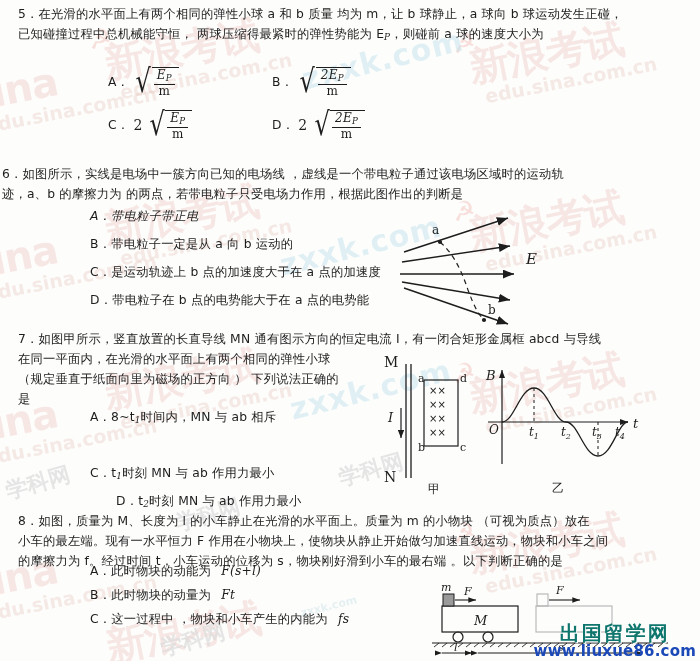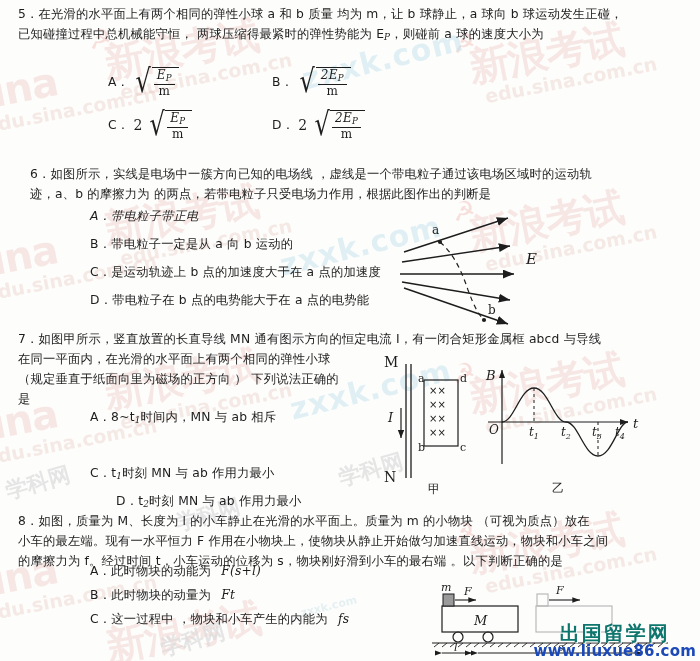--- a/index.html
+++ b/index.html
@@ -318,21 +318,21 @@
             <span class="frac">
               <span class="num"><i class="v">2E</i><span class="sub"><i class="v">P</i></span></span>
               <span class="den">m</span>
             </span>
           </span>
         </span>
       </div>
     </div>
 
     <div class="qblock" style="top:165px;">
-      <div class="qstem" style="padding:0 22px 0 30px;">
+      <div class="qstem" style="padding:0 22px 0 2px;">
         <div>6．如图所示，实线是电场中一簇方向已知的电场线 ，虚线是一个带电粒子通过该电场区域时的运动轨</div>
         <div>迹，a、b 的摩擦力为 的两点，若带电粒子只受电场力作用，根据此图作出的判断是</div>
       </div>
       <div class="opt" style="position:absolute; left:90px; top:42px;font-style:italic;">
         <span class="opt-letter">A．</span><span>带电粒子带正电</span>
       </div>
       <div class="opt" style="position:absolute; left:90px; top:70px;">
         <span class="opt-letter">B．</span><span>带电粒子一定是从  a 向 b 运动的</span>
       </div>
       <div class="opt" style="position:absolute; left:90px; top:98px;">

